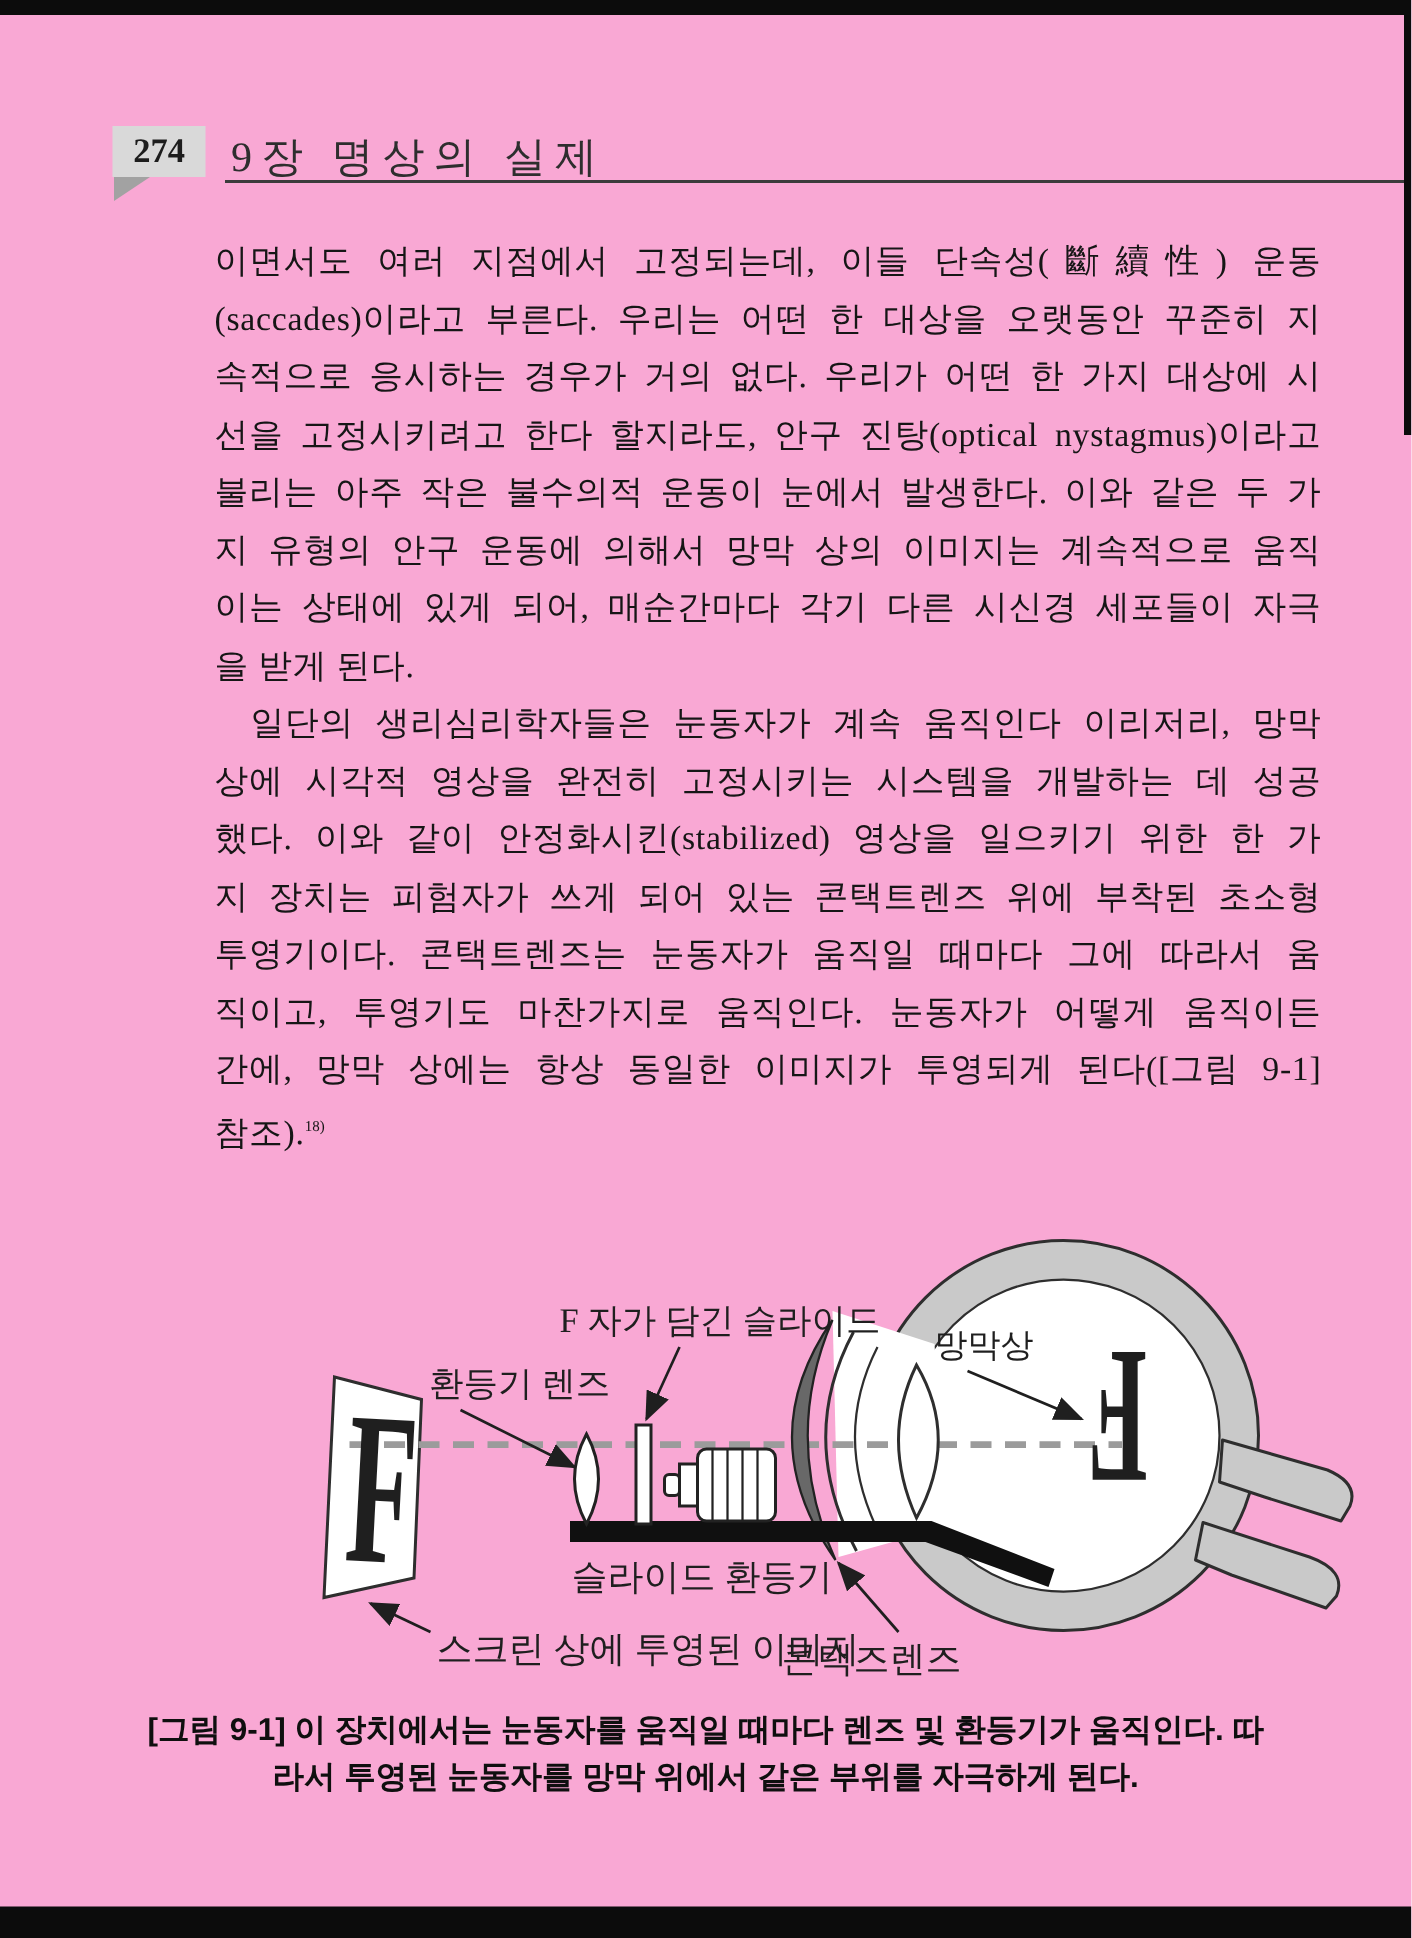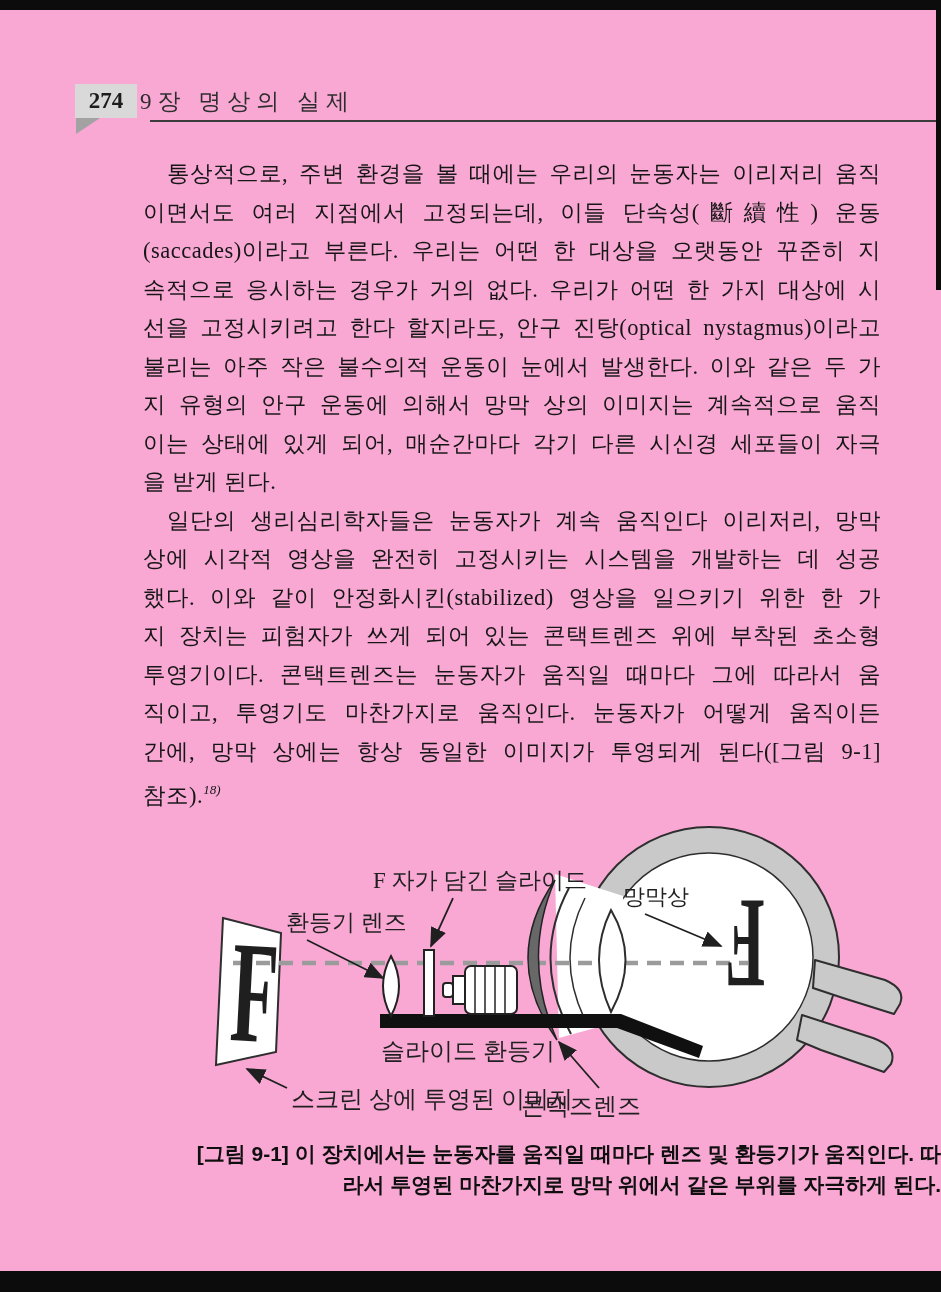--- a/index.html
+++ b/index.html
@@ -14,60 +14,59 @@
 
   .page-tab {
     position:absolute; left:75px; top:84px; width:62px; height:34px; background:#d9d9d9;
     text-align:center; line-height:34px; font-weight:bold; font-size:23px; color:#1d1d1d;
   }
   .page-tab-fold {
     position:absolute; left:76px; top:118px; width:0; height:0;
     border-top:16px solid #a2a2a2; border-right:24px solid transparent;
   }
   .chapter-header {
-    position:absolute; left:140px; top:86px; font-size:23px; letter-spacing:6px; color:#2e2e2e;
+    position:absolute; left:154px; top:86px; font-size:28px; letter-spacing:6px; color:#2e2e2e;
   }
   .header-rule { position:absolute; left:150px; top:120px; width:786px; height:2px; background:#3c3c3c; }
 
   .text-block {
     position:absolute; left:143px; top:155px; width:738px;
     font-size:22.5px; color:#161616; letter-spacing:0.5px;
   }
   .bline { display:block; height:38.5px; line-height:38.5px; text-align:justify; text-align-last:justify; }
   .bline.first { padding-left:24px; }
   .bline.last  { text-align:right; text-align-last:left; }
-  .bline sup { font-size:13px; vertical-align:super; letter-spacing:0;font-style:italic; }
+  .bline sup { font-size:10px; vertical-align:super; letter-spacing:0; }
 
   .figure-wrap { position:absolute; left:203px; top:826px; width:707px; height:302px; }
   .figure-wrap svg { display:block; }
   svg text { font-family:"Liberation Serif","DejaVu Serif",serif; fill:#1f1f1f; }
 
   .caption {
-    position:absolute; left:0; top:1138px; width:941px; text-align:right;
+    position:absolute; left:0; top:1138px; width:941px; text-align:center;
     font-family:"Liberation Sans","DejaVu Sans",sans-serif; font-weight:bold;
     font-size:21px; line-height:31px; color:#0f0f0f;
   }
 </style>
 </head>
 <body>
 
 <div class="page">
 
   <div class="bar-top"></div>
   <div class="edge-right"></div>
 
   <div class="page-tab">
     <span>274</span>
   </div>
   <div class="page-tab-fold"></div>
   <div class="chapter-header">9장 명상의 실제</div>
   <div class="header-rule"></div>
 
   <div class="text-block">
-    <span class="bline first">통상적으로, 주변 환경을 볼 때에는 우리의 눈동자는 이리저리 움직</span>
     <span><span class="bline">이면서도 여러 지점에서 고정되는데, 이들 단속성(斷續性) 운동</span><span class="bline">(saccades)이라고 부른다. 우리는 어떤 한 대상을 오랫동안 꾸준히 지</span><span class="bline">속적으로 응시하는 경우가 거의 없다. 우리가 어떤 한 가지 대상에 시</span><span class="bline">선을 고정시키려고 한다 할지라도, 안구 진탕(optical nystagmus)이라고</span><span class="bline">불리는 아주 작은 불수의적 운동이 눈에서 발생한다. 이와 같은 두 가</span><span class="bline">지 유형의 안구 운동에 의해서 망막 상의 이미지는 계속적으로 움직</span><span class="bline">이는 상태에 있게 되어, 매순간마다 각기 다른 시신경 세포들이 자극</span></span>
     <span class="bline last">을 받게 된다.</span>
     <span class="bline first">일단의 생리심리학자들은 눈동자가 계속 움직인다 이리저리, 망막</span>
     <span><span class="bline">상에 시각적 영상을 완전히 고정시키는 시스템을 개발하는 데 성공</span><span class="bline">했다. 이와 같이 안정화시킨(stabilized) 영상을 일으키기 위한 한 가</span><span class="bline">지 장치는 피험자가 쓰게 되어 있는 콘택트렌즈 위에 부착된 초소형</span><span class="bline">투영기이다. 콘택트렌즈는 눈동자가 움직일 때마다 그에 따라서 움</span><span class="bline">직이고, 투영기도 마찬가지로 움직인다. 눈동자가 어떻게 움직이든</span><span class="bline">간에, 망막 상에는 항상 동일한 이미지가 투영되게 된다([그림 9-1]</span></span>
     <span class="bline last"><span>참조).</span><sup>18)</sup></span>
   </div>
 
   <div class="figure-wrap">
     <svg width="707" height="302" viewBox="0 0 707 302">
       <defs>
@@ -138,17 +137,17 @@
       <text x="83" y="104" font-size="23">환등기 렌즈</text>
       <text x="420" y="78" font-size="22">망막상</text>
       <text x="178" y="233" font-size="24">슬라이드 환등기</text>
       <text x="88" y="281" font-size="24">스크린 상에 투영된 이미지</text>
       <text x="318" y="288" font-size="24">콘택즈렌즈</text>
     </svg>
   </div>
 
   <div class="caption">
     <span class="cap-line">[그림 9-1] 이 장치에서는 눈동자를 움직일 때마다 렌즈 및 환등기가 움직인다. 따</span><br>
-    <span class="cap-line">라서 투영된 마찬가지로 망막 위에서 같은 부위를 자극하게 된다.</span>
+    <span class="cap-line">라서 투영된 눈동자를 망막 위에서 같은 부위를 자극하게 된다.</span>
   </div>
 
   <div class="bar-bottom"></div>
 </div>
 
 </body></html>

